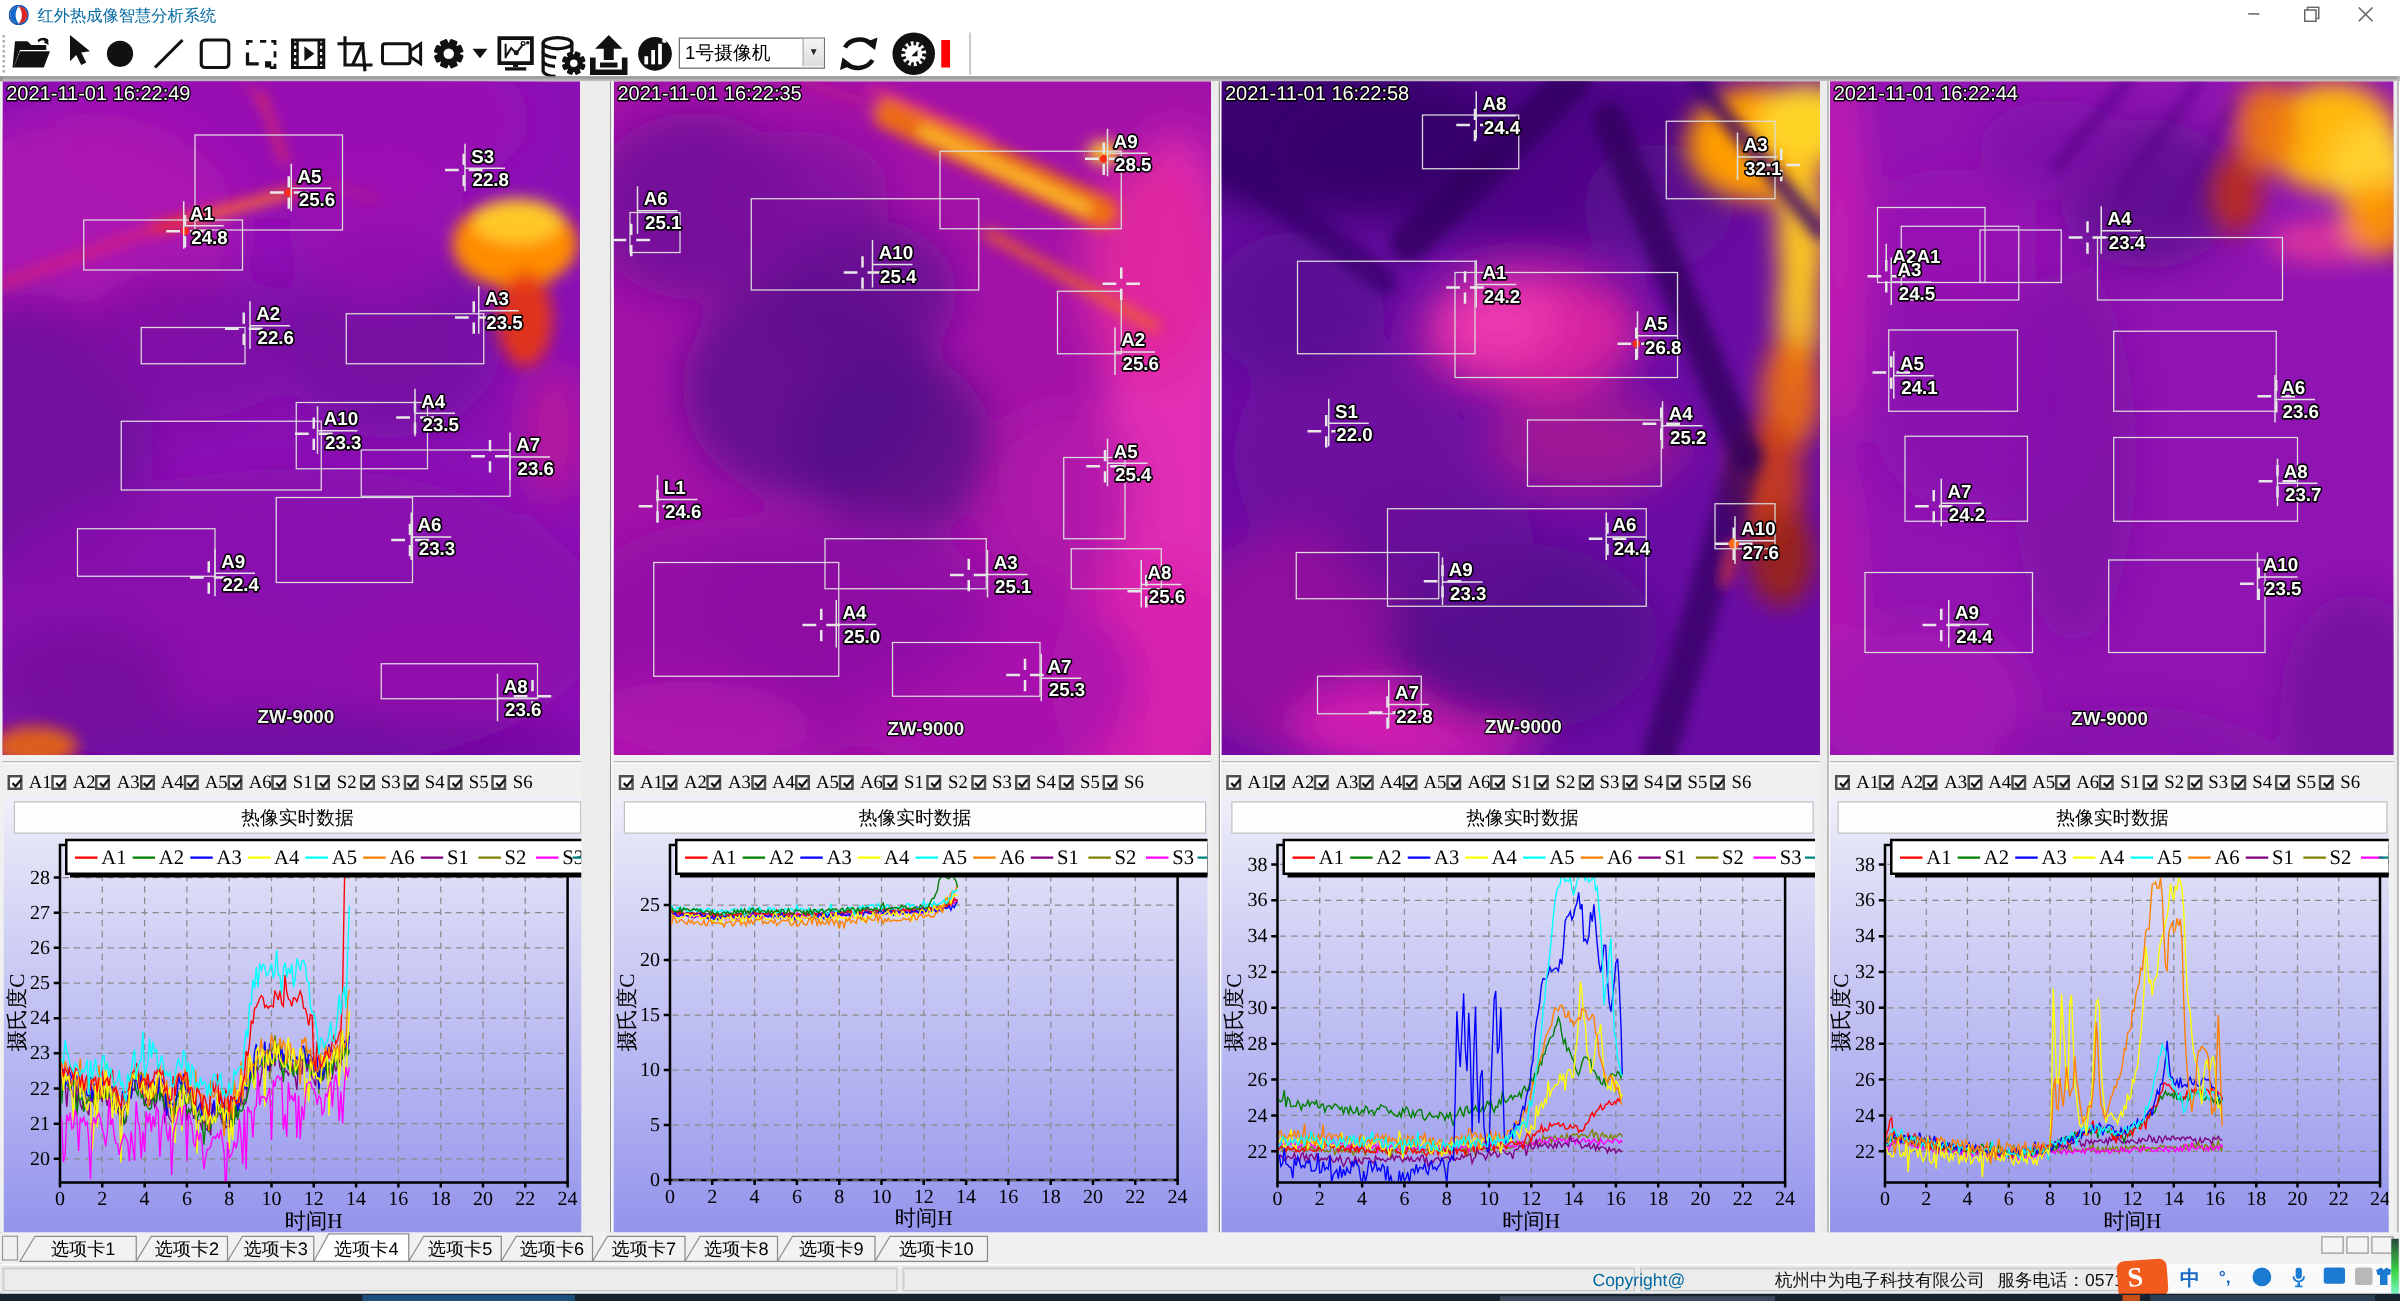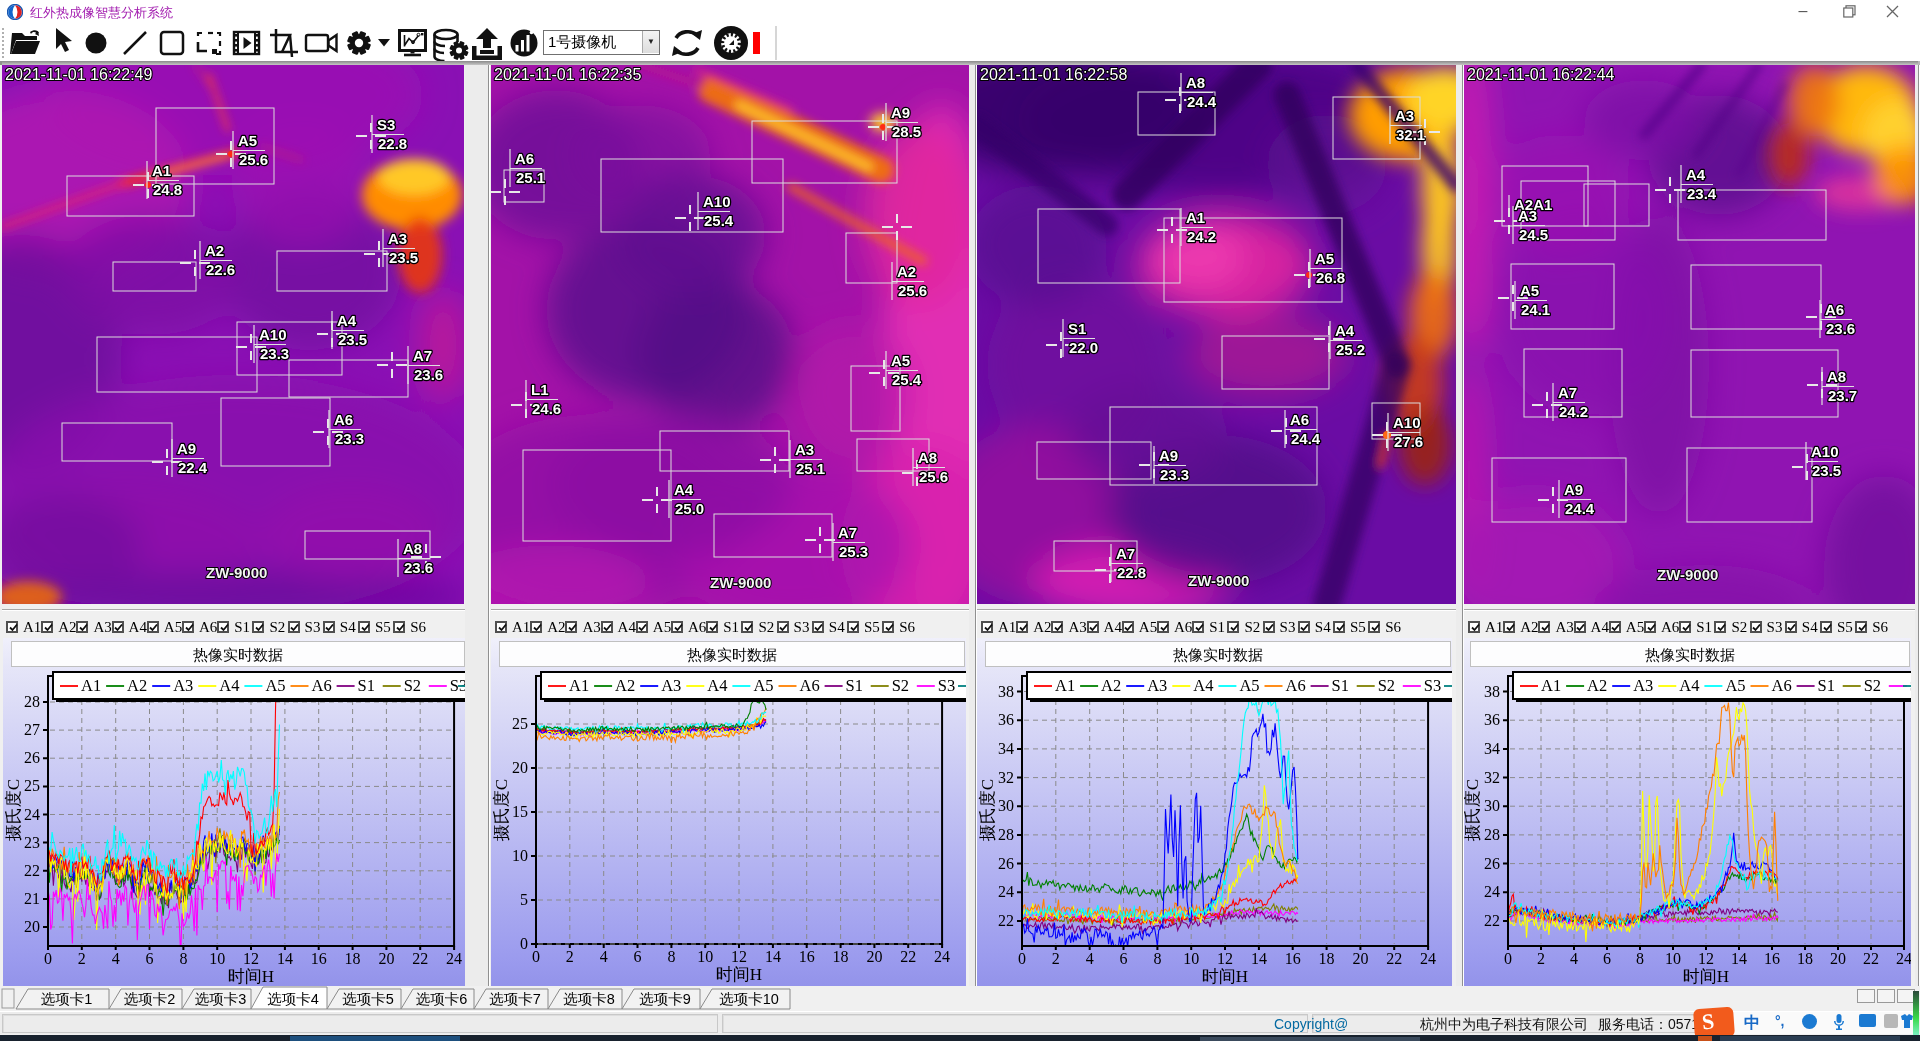--- a/index.html
+++ b/index.html
@@ -1,17 +1,17 @@
 <!DOCTYPE html>
 <html><head><meta charset="utf-8"><style>
 *{margin:0;padding:0;box-sizing:border-box}
 html,body{width:1920px;height:1041px;overflow:hidden;background:#f0f0f0;font-family:"Liberation Sans",sans-serif}
 .abs{position:absolute}
 #titlebar{position:absolute;left:0;top:0;width:1920px;height:24px;background:#fff}
-#titlebar .t{position:absolute;left:30px;top:4px;font-size:13px;color:#a21caf}
+#titlebar .t{position:absolute;left:30px;top:4px;font-size:13px;color:#0369a1}
 #toolbar{position:absolute;left:0;top:24px;width:1920px;height:37px;background:#fff}
 #topline{position:absolute;left:0;top:61px;width:1920px;height:4px;background:linear-gradient(#8a8a8a,#c6c6c6)}
 #main{position:absolute;left:0;top:65px;width:1920px;height:921px;background:#f0f0f0}
 .img{position:absolute;top:0}
 .cbrow{position:absolute;top:549px;height:26px;background:#f0f0f0}
 .cbi{position:absolute;top:3px;height:18px}
 .cb{display:inline-block;width:12px;height:12px;border:2px solid #4f4f4f;background:#fff;vertical-align:middle}
 .cb svg{display:block;margin:0.5px}
 .cbl{font-family:"Liberation Serif",serif;font-size:15px;color:#000;vertical-align:middle;margin-left:5px;position:relative;top:1px}
 .groove{position:absolute;top:544px;height:2px;border-top:1px solid #a8a8a8;border-bottom:1px solid #fff}

